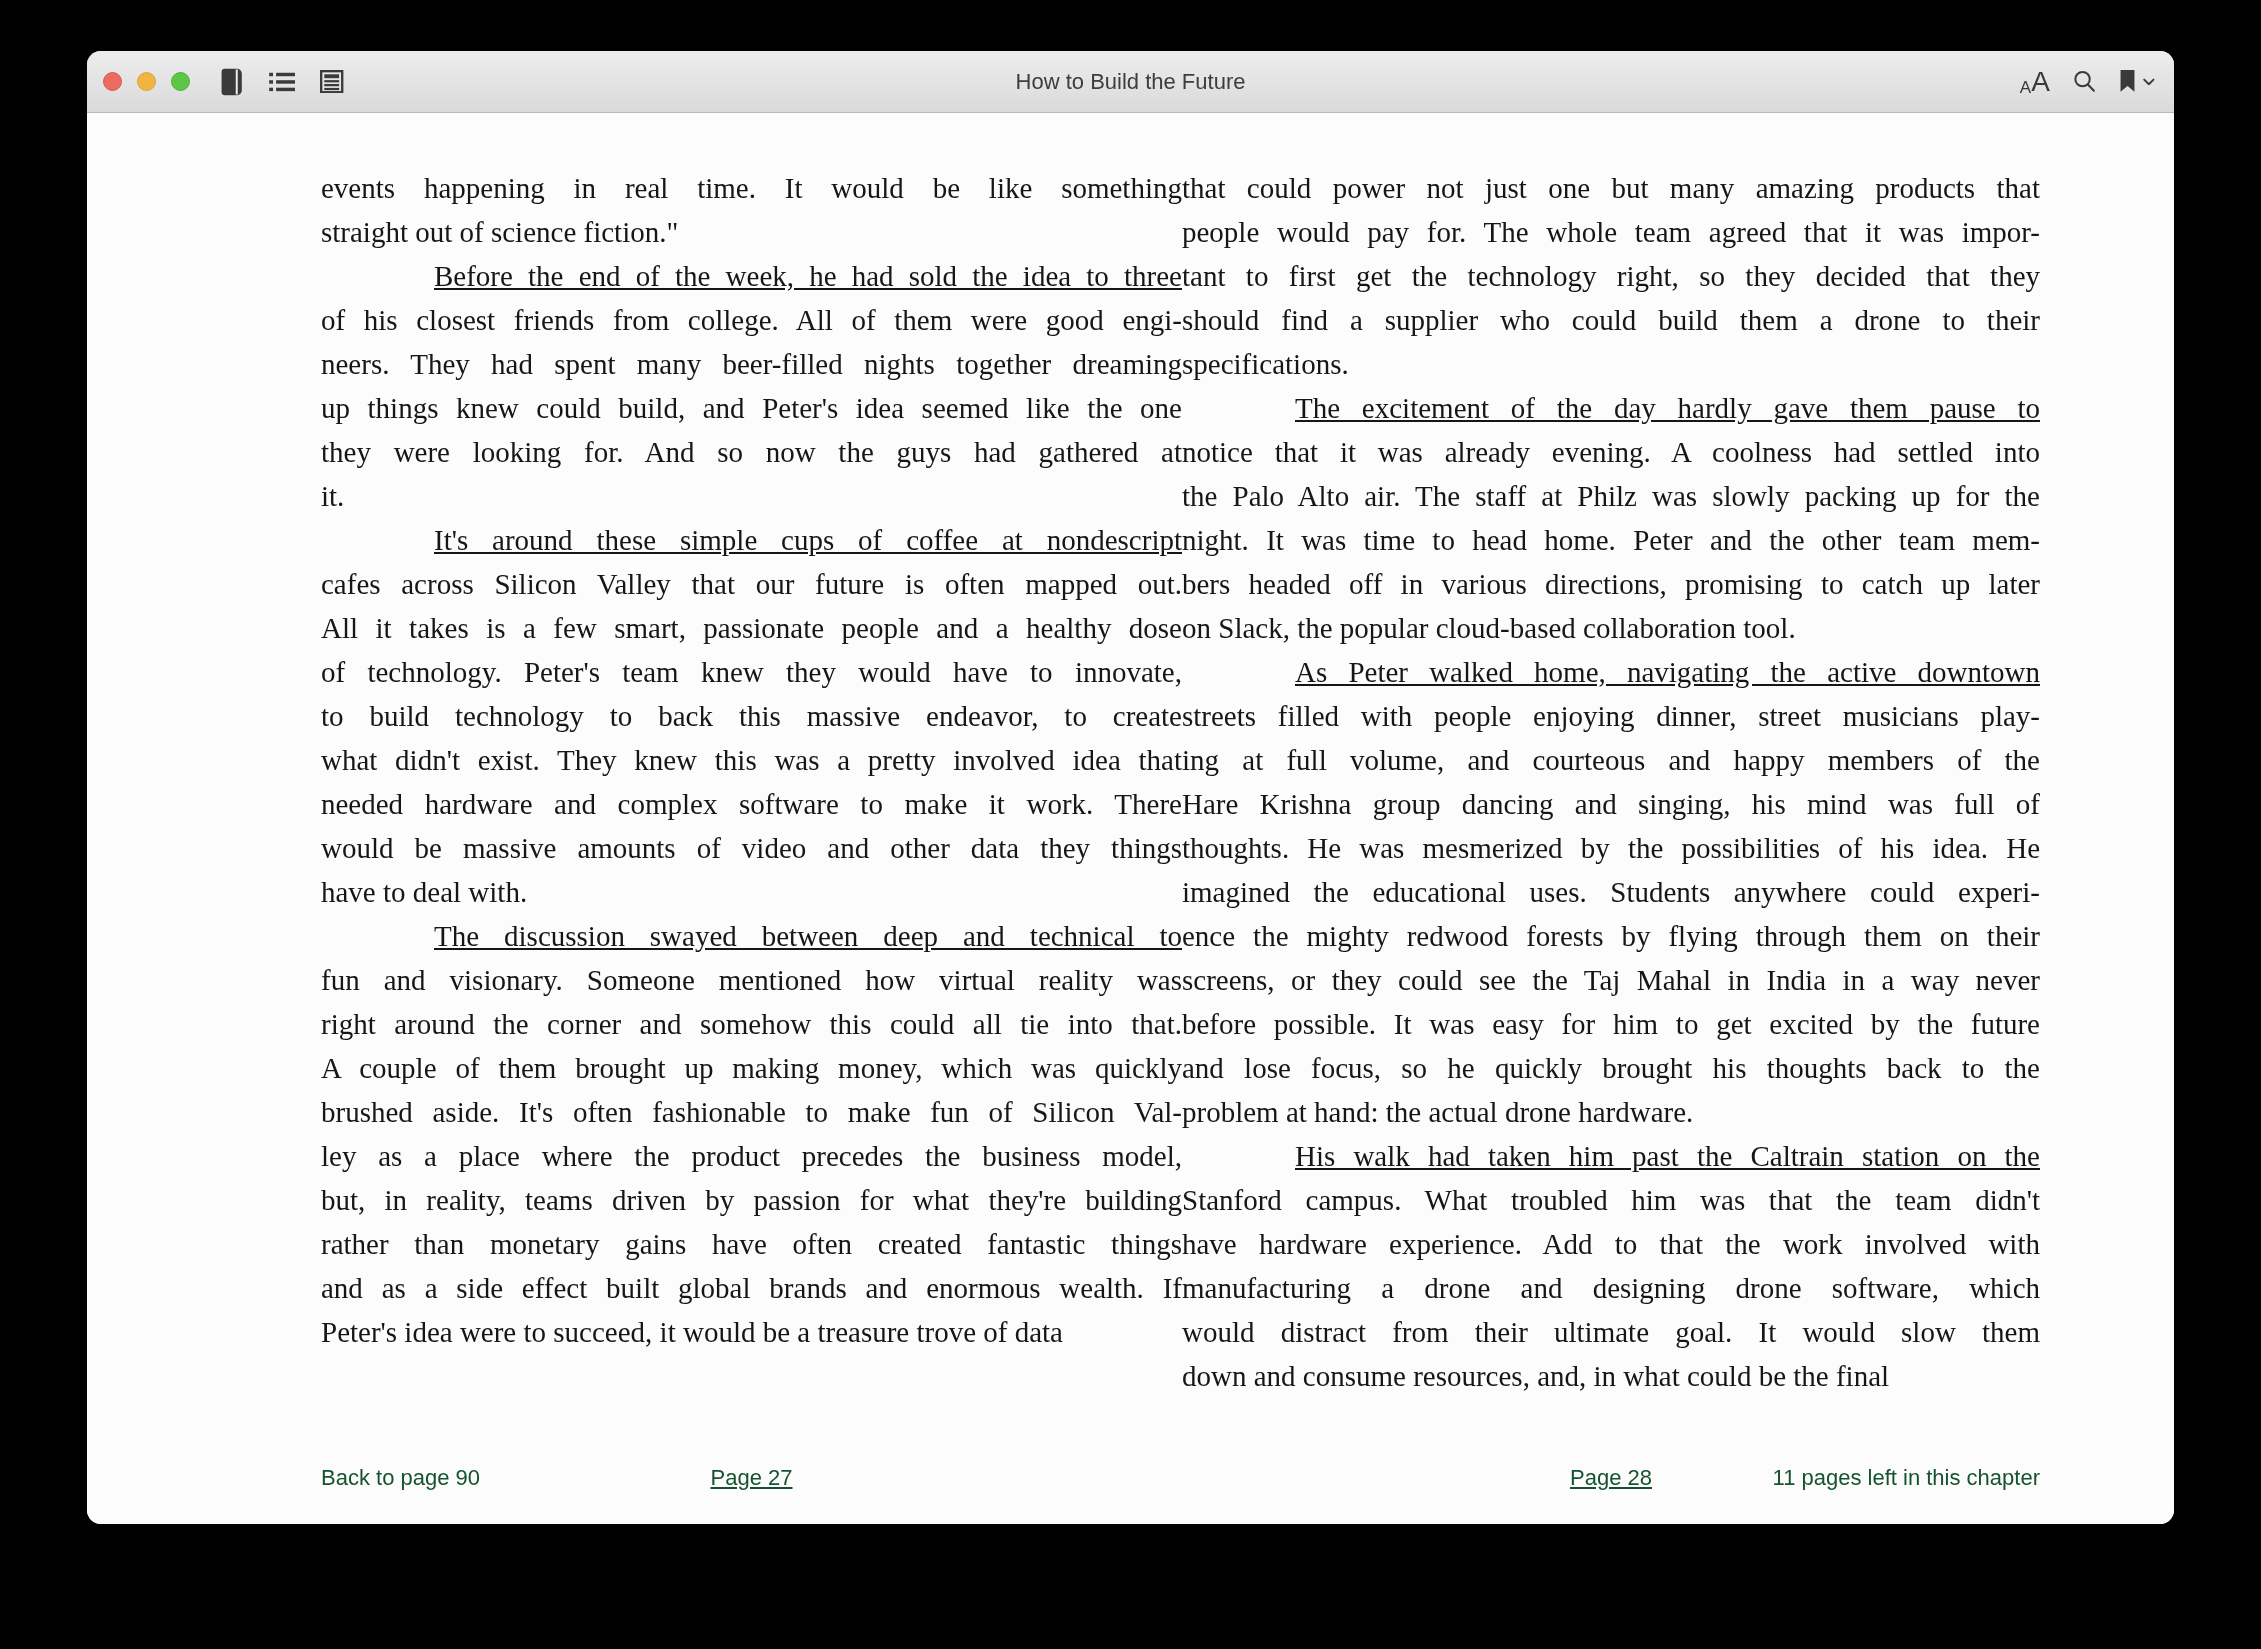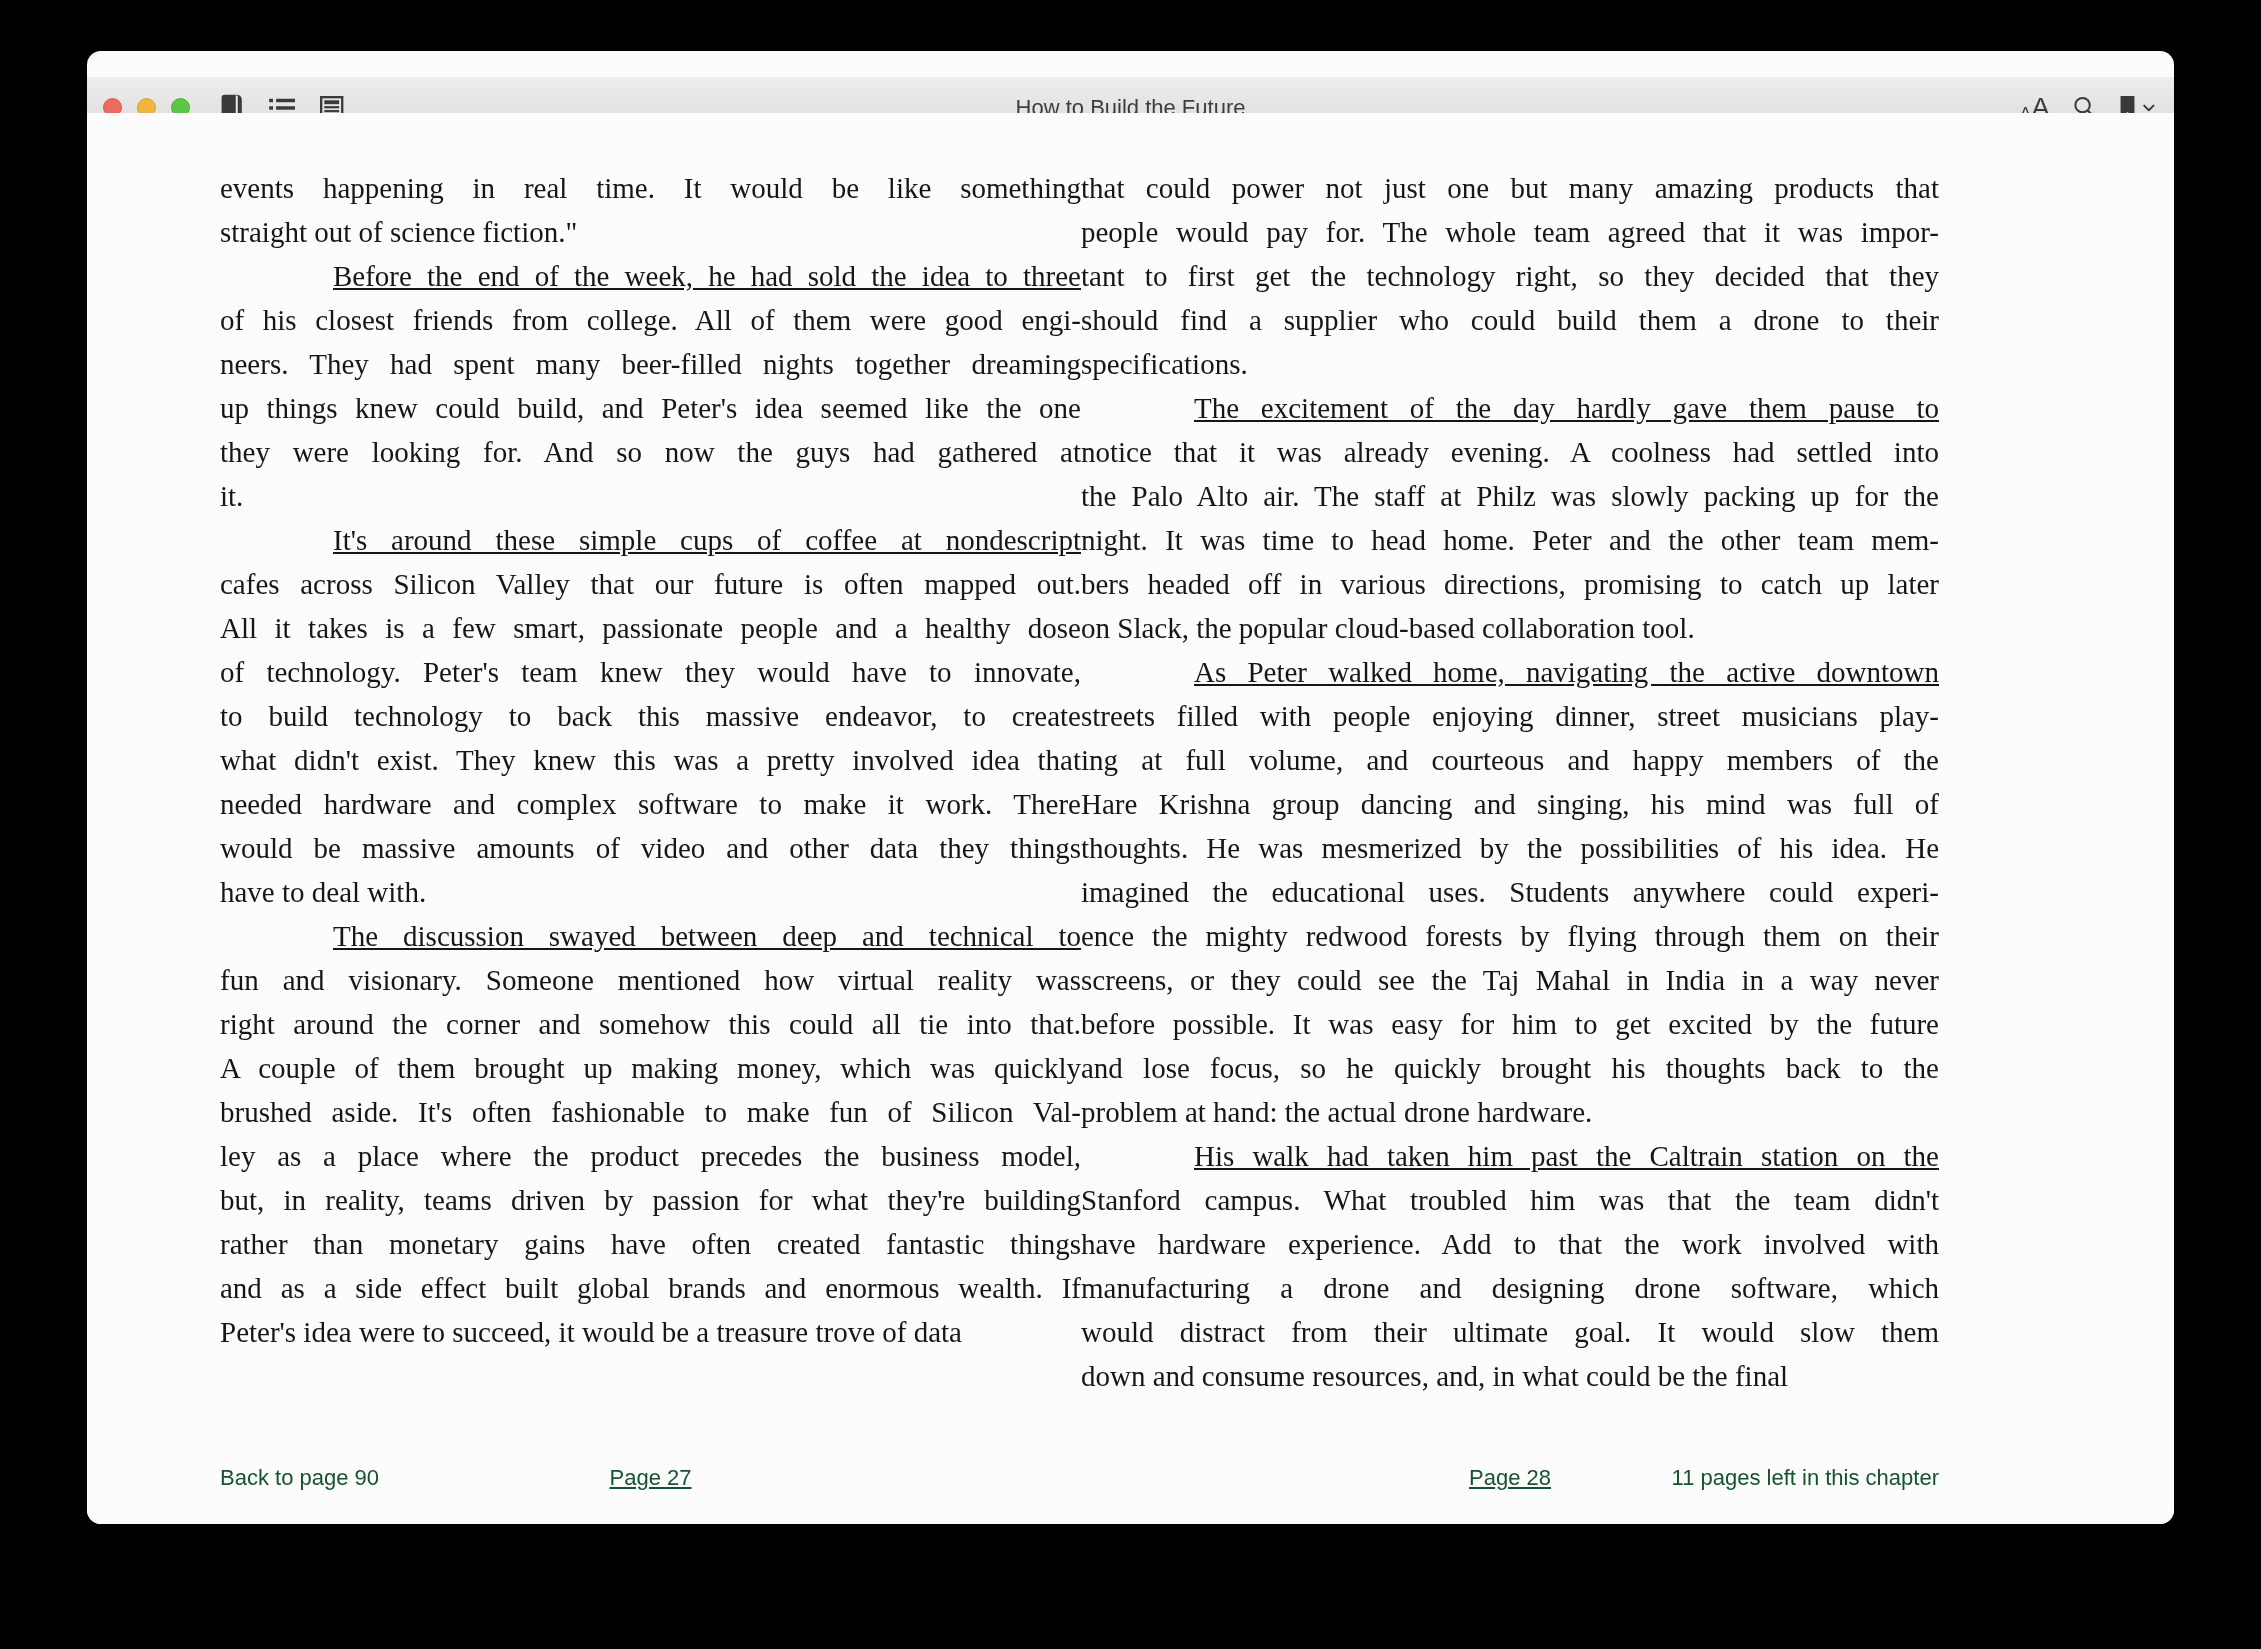--- a/index.html
+++ b/index.html
@@ -16,21 +16,21 @@
     background:#fcfcfc;
     border-radius:14px;
     overflow:hidden;
   }
   
   .titlebar {
     position:relative;
     height:61px;
     background:linear-gradient(#eeedee, #dbdadb);
     border-bottom:1.6px solid #b9b8b9;
-    display:flex; align-items:center;margin-top:26px;
+    display:flex; align-items:center;
   }
   .traffic { display:flex; gap:15px; margin-left:16.4px; }
   .light { width:17px; height:17px; border-radius:50%; display:inline-block; }
   .light.close { background:#ec6b60; border:0.8px solid #d65a50; }
   .light.min   { background:#f0b541; border:0.8px solid #dda237; }
   .light.max   { background:#5dc646; border:0.8px solid #4eb03c; }
   .tb-left { display:flex; align-items:center; gap:25px; margin-left:30px; }
   .tb-btn {
     background:none; border:none; padding:0; margin:0;
     color:#3a3a3a; display:flex; align-items:flex-end; cursor:default;
@@ -41,21 +41,21 @@
     font-size:22px; font-weight:500; color:#3d3d3d;
     white-space:nowrap;
   }
   .tb-right { position:absolute; right:19.5px; top:0; height:100%; display:flex; align-items:center; gap:22px; }
   .aa-small { font-size:17px; font-weight:500; line-height:1; }
   .aa-large { font-size:28px; font-weight:500; line-height:1; }
   .bookmark-group { display:flex; align-items:center; gap:7px; }
   
   .content {
     position:absolute; top:62px; left:0; right:0; bottom:0;
-    display:flex; justify-content:flex-start;
+    display:flex; justify-content:flex-end;
     padding:0 134px 0 133px;
     background:#fcfcfc;
   }
   .page { position:relative; width:861px; padding-top:53px; box-sizing:border-box; overflow:hidden; }
   .page.right-page { width:858px; }
   .line {
     font-family:"Liberation Serif","DejaVu Serif",serif;
     font-size:29px; line-height:44px; color:#161616;
     text-align:justify; text-align-last:justify;
   }

